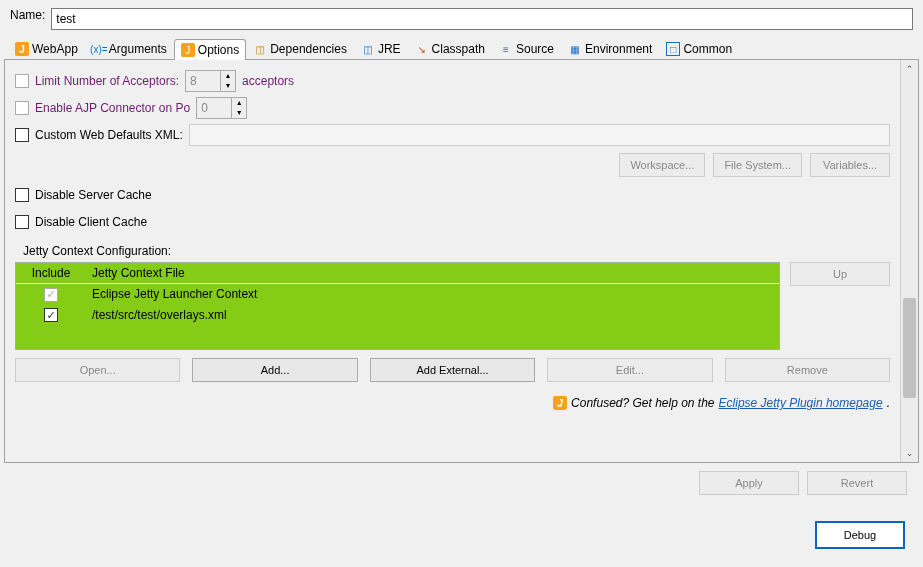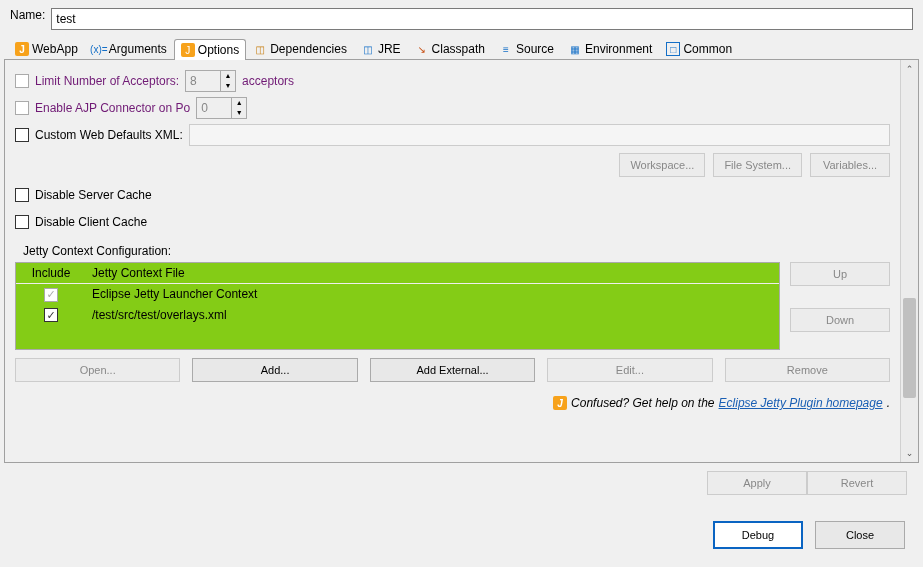--- a/index.html
+++ b/index.html
@@ -33,26 +33,26 @@
 .btn.xl { min-width: 130px; }
 .btn-row-right { display: flex; justify-content: flex-end; gap: 8px; margin: 6px 0; }
 .section-label { margin: 10px 0 4px 8px; }
 .table { border: 1px solid #aaa; background: #84cc16; }
 .table-row { display: flex; }
 .table-head { font-weight: normal; border-bottom: 1px solid #eee; }
 .col-include { width: 70px; padding: 3px 6px; text-align: center; }
 .col-file { flex: 1; padding: 3px 6px; }
 .ctx-layout { display: flex; gap: 10px; }
 .ctx-table { flex: 1; }
-.ctx-buttons { width: 100px; display: flex; flex-direction: column; gap: 22px; }
+.ctx-buttons { width: 100px; display: flex; gap: 12px; }
 .ctx-btn-row { display: flex; gap: 12px; margin-top: 8px; flex-wrap: nowrap; }
 .ctx-btn-row .btn { flex: 1; min-width: 0; }
 .help-row { text-align: right; font-style: italic; margin-top: 14px; display: flex; justify-content: flex-end; align-items: center; gap: 4px; }
 .help-row a { color: #1a5fb4; text-decoration: underline; }
-.footer-apply { display: flex; justify-content: flex-end; padding: 8px 12px; border-top: 0; }
+.footer-apply { display: flex; justify-content: flex-end; gap: 8px; padding: 8px 12px; border-top: 0; }
 .footer-main { display: flex; justify-content: flex-end; gap: 12px; padding: 18px 14px 14px; }
 .footer-main .btn { min-width: 90px; height: 28px; }
 .btn.primary { border: 2px solid #0a64c2; background: #fff; }
 .check-glyph { color: #333; font-size: 11px; }
 .check-glyph.disabled { color: #aaa; }
 .ico-webapp { background:#f7a21b; color:#fff; border-radius:2px; font-weight:bold;}
 .ico-arg { color:#146fc7;}
 .ico-opt { background:#f7a21b; color:#fff; border-radius:2px;}
 .ico-dep { color:#c77f14;}
 .ico-jre { color:#146fc7;}
@@ -212,15 +212,14 @@
     </div>
   </div>
 
   <div class="footer-apply">
     <button class="btn disabled wide">Apply</button>
     <button class="btn disabled wide">Revert</button>
   </div>
 
   <div class="footer-main">
     <button class="btn primary">Debug</button>
-    <button class="btn">Close</button>
   </div>
 </div>
 
 </body></html>

